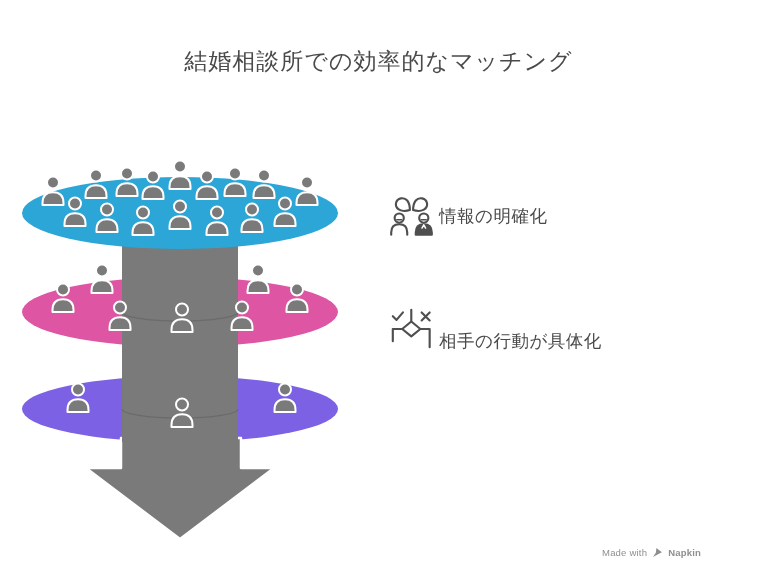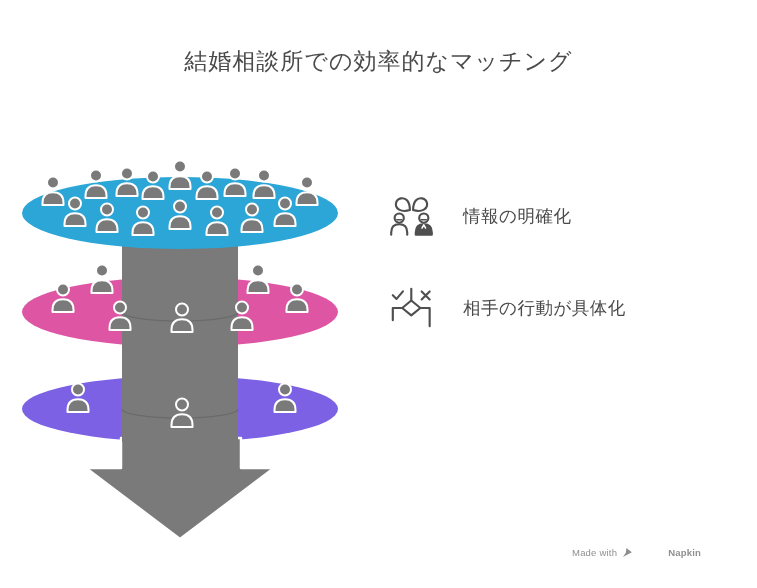--- a/index.html
+++ b/index.html
@@ -6,36 +6,36 @@
   #canvas{
     position:relative;width:757px;height:588px;background:#ffffff;overflow:hidden;
     font-family:"Liberation Sans","DejaVu Sans",sans-serif;
   }
   .title{
     position:absolute;top:46px;left:0;width:100%;text-align:center;
     font-size:23px;font-weight:400;color:#4a4a4a;letter-spacing:1px;
   }
   #funnel-svg{position:absolute;left:0;top:0;}
   .feature-row{
-    position:absolute;left:388px;display:flex;align-items:center;gap:28px;
+    position:absolute;left:388px;display:flex;align-items:center;gap:4px;
   }
   .feature-row .ic{flex:0 0 auto;display:block;}
   .feature-text{
     font-size:17.5px;font-weight:500;color:#4a4a4a;letter-spacing:0.5px;white-space:nowrap;
   }
   .line-icon{stroke:#4f4f4f;stroke-width:2;fill:none;stroke-linecap:round;stroke-linejoin:round;}
   .line-icon-fill{fill:#4f4f4f;stroke:#4f4f4f;stroke-width:2;stroke-linejoin:round;}
   .line-icon-thin{stroke:#4f4f4f;stroke-width:1.4;fill:none;stroke-linecap:round;}
   .white-detail{stroke:#ffffff;stroke-width:1.4;fill:none;stroke-linecap:round;}
   .cap-edge{fill:none;stroke:#5f5f5f;stroke-width:1.2;opacity:0.55;}
   .credit{
     position:absolute;top:547px;right:56px;display:flex;align-items:center;gap:5px;
     font-size:9.5px;color:#8f8f8f;font-weight:500;letter-spacing:0.2px;cursor:pointer;text-align:center;
   }
-  .credit .brand{font-weight:700;margin-left:30px;}
+  .credit .brand{font-weight:700;}
   symbol,defs g{overflow:visible;}
 </style>
 </head>
 <body>
 
 <div id="canvas">
 
   <div class="title">結婚相談所での効率的なマッチング</div>
 
   <svg id="funnel-svg" width="380" height="588" viewBox="0 0 380 588" xmlns="http://www.w3.org/2000/svg">
@@ -102,21 +102,21 @@
       <path class="line-icon-thin" d="M8.2,25 L12.8,25"></path>
       <path class="line-icon" d="M3,39 L3,37 C3,31.5 6.2,29.3 10.5,29.3 C14.8,29.3 18,31.5 18,37 L18,39"></path>
       <circle class="line-icon" cx="33.5" cy="23.5" r="4.3"></circle>
       <path class="line-icon-thin" d="M31.2,25 L35.8,25"></path>
       <path class="line-icon-fill" d="M26,39 L26,37 C26,31.5 29.2,29.3 33.5,29.3 C37.8,29.3 41,31.5 41,37 L41,39 Z"></path>
       <path class="white-detail" d="M33.5,29.8 L31.8,32.8 M33.5,29.8 L35.2,32.8"></path>
     </svg>
     <span class="feature-text">情報の明確化</span>
   </div>
 
-  <div class="feature-row" style="top:284px;height:48px;">
+  <div class="feature-row" style="top:305px;height:48px;align-items:flex-end;">
     <svg class="ic" width="47" height="47" viewBox="0 0 44 44">
       <path class="line-icon" d="M4.5,9.5 L8,13 L14,6"></path>
       <path class="line-icon" d="M31.5,6 L39,13.5 M39,6 L31.5,13.5"></path>
       <path class="line-icon" d="M21.8,3.5 L21.8,14.5"></path>
       <path class="line-icon" d="M21.8,14.5 L30.3,21.5 L21.8,28.5 L13.3,21.5 Z"></path>
       <path class="line-icon" d="M13.3,21.5 L4.5,21.5 L4.5,33"></path>
       <path class="line-icon" d="M30.3,21.5 L39,21.5 L39,38.5"></path>
     </svg>
     <span class="feature-text">相手の行動が具体化</span>
   </div>

